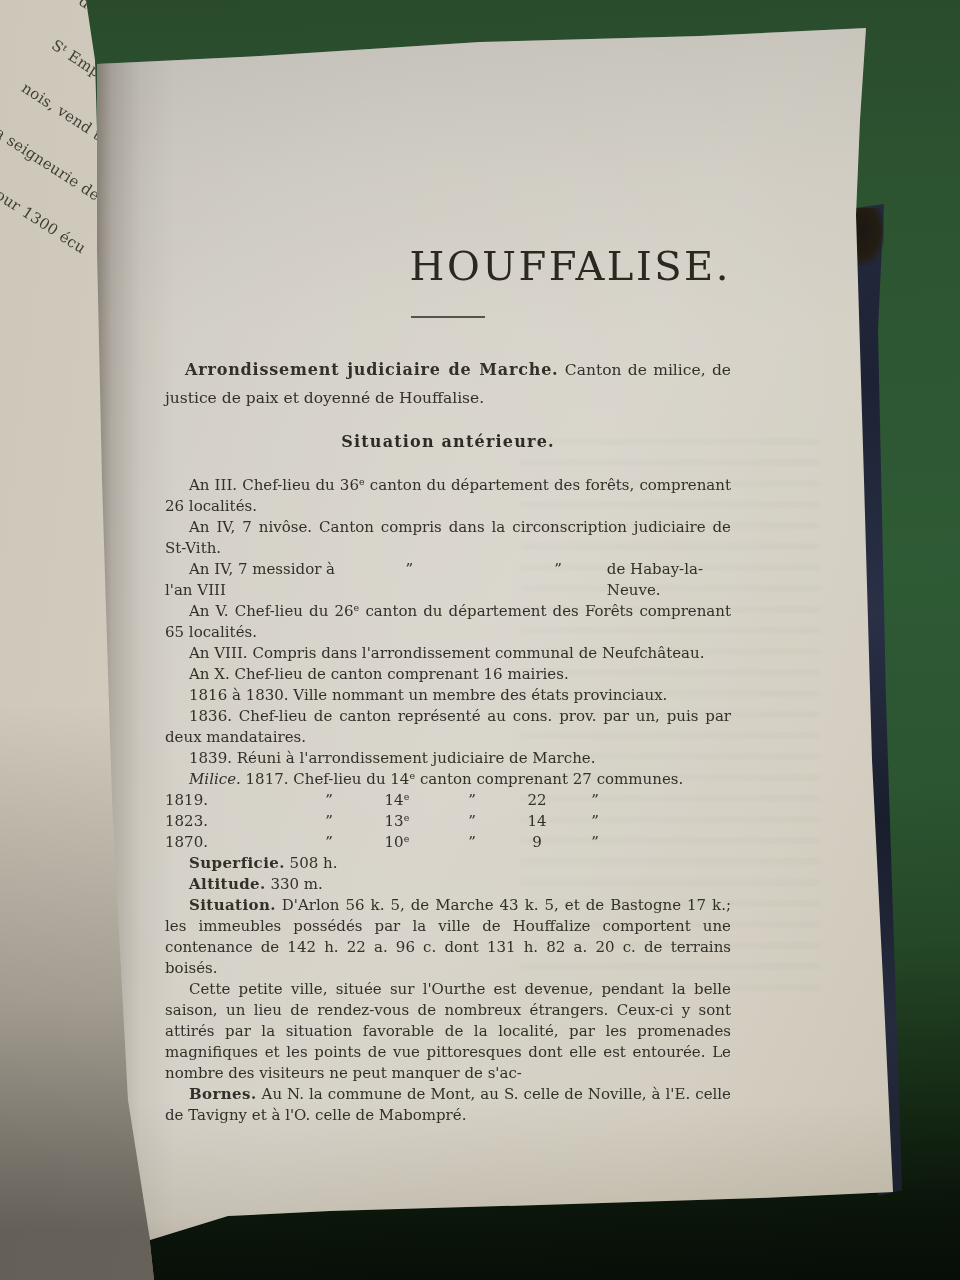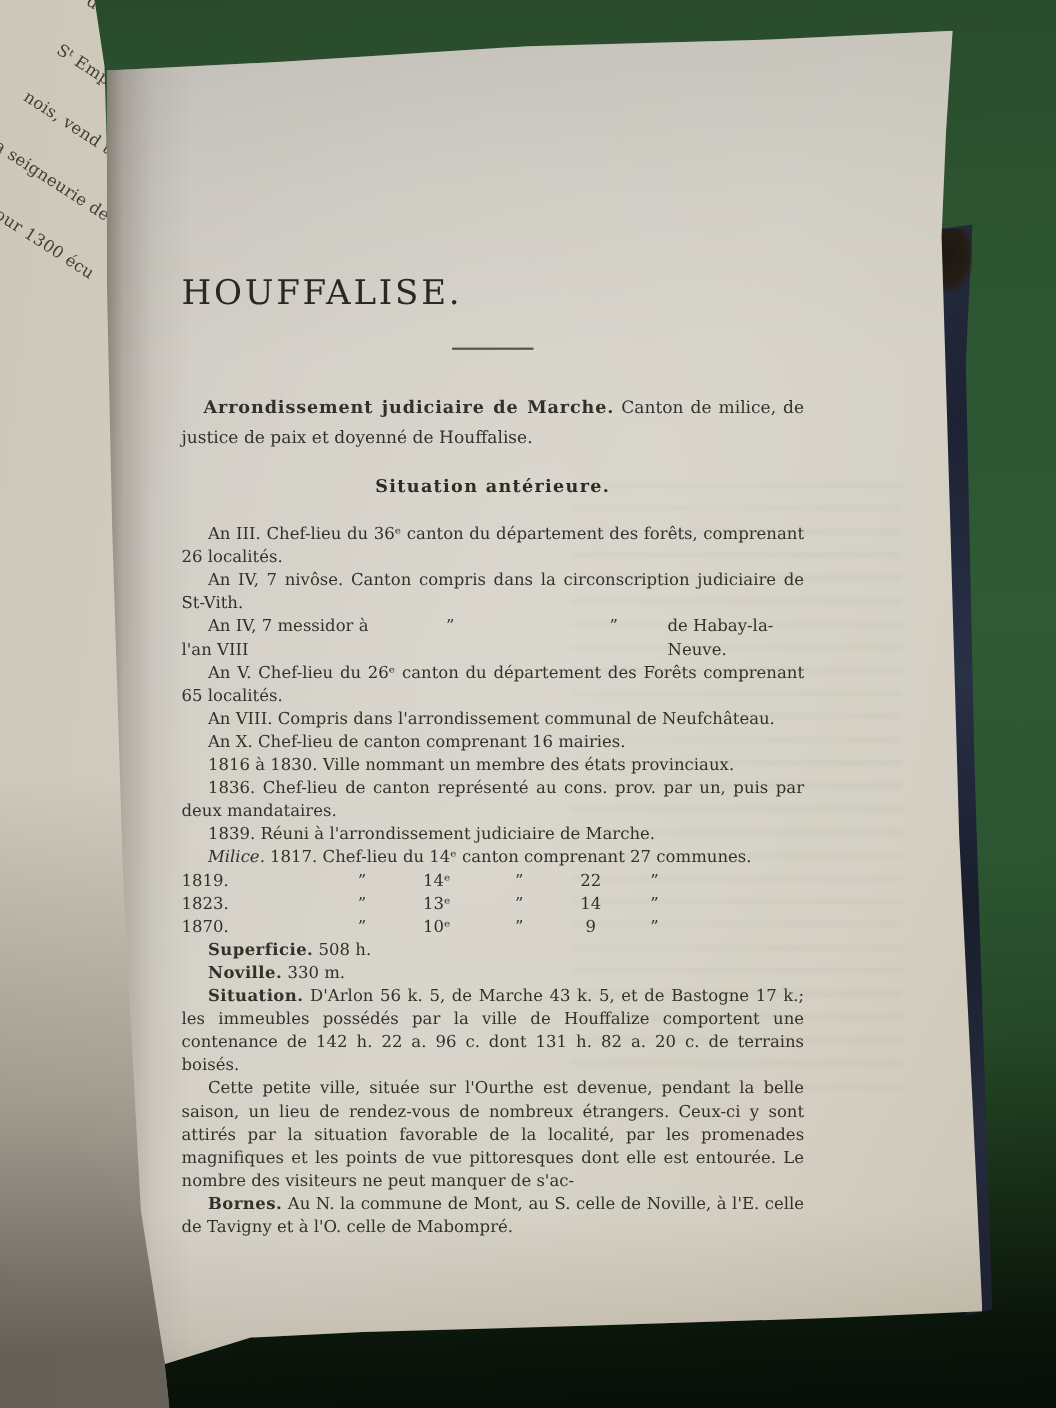--- a/index.html
+++ b/index.html
@@ -54,21 +54,21 @@
       linear-gradient(115deg,#ccc8c1 0%,#d3cfc6 28%,#d7d3c9 52%,#d4cfc2 76%,#c9c3b4 100%);}
 
   
   .bleed{position:absolute;left:520px;top:440px;width:300px;height:560px;opacity:.05;
     background:repeating-linear-gradient(180deg,#3a5a46 0 3px,transparent 3px 21px);
     filter:blur(2px);}
 
   .content{position:absolute;left:165px;top:0;width:566px;color:#32302a;
     font-size:15px;line-height:21px;}
 
-  .title{margin:246px 0 0 0;text-align:left;font-size:31px;line-height:40px;
+  .title{margin:246px 0 0 0;text-align:right;font-size:40px;line-height:40px;
     font-weight:normal;letter-spacing:2.5px;color:#2b2721;}
   .rule{width:74px;height:0;border-top:2px solid #57524a;margin:30px auto 0 auto;}
 
   .lede{margin:38px 0 0 0;font-size:15.5px;line-height:28px;text-align:justify;text-indent:20px;}
   .lede .b{font-weight:bold;font-size:16px;letter-spacing:.8px;}
 
   .sec-heading{margin:16px 0 19px 0;text-align:center;font-size:16px;line-height:28px;
     font-weight:bold;letter-spacing:1.2px;color:#2e2b25;}
 
   .entry{margin:0;text-indent:24px;text-align:justify;}
@@ -146,20 +146,20 @@
           </p>
           <p class="table-row">
             <span class="tc0">1870.</span>
             <span class="tc1">”</span>
             <span class="tc2">10ᵉ</span>
             <span class="tc3">”</span>
             <span class="tc4">9</span>
             <span class="tc5">”</span>
           </p>
           <p class="entry"><span class="lead-bold">Superficie.</span> 508 h.</p>
-          <p class="entry"><span class="lead-bold">Noville.</span> 330 m.</p>
+          <p class="entry"><span class="lead-bold">Altitude.</span> 330 m.</p>
           <p class="entry"><span class="lead-bold">Situation.</span> D'Arlon 56 k. 5, de Marche 43 k. 5, et de Bastogne 17 k.; les immeubles possédés par la ville de Houffalize comportent une contenance de 142 h. 22 a. 96 c. dont 131 h. 82 a. 20 c. de terrains boisés.</p>
           <p class="entry">Cette petite ville, située sur l'Ourthe est devenue, pendant la belle saison, un lieu de rendez-vous de nombreux étrangers. Ceux-ci y sont attirés par la situation favorable de la localité, par les promenades magnifiques et les points de vue pittoresques dont elle est entourée. Le nombre des visiteurs ne peut manquer de s'ac-</p>
           <p class="entry"><span class="lead-bold">Bornes.</span> Au N. la commune de Mont, au S. celle de Noville, à l'E. celle de Tavigny et à l'O. celle de Mabompré.</p>
         </div>
     </div>
   </div>
 </div>
 
 </body></html>

